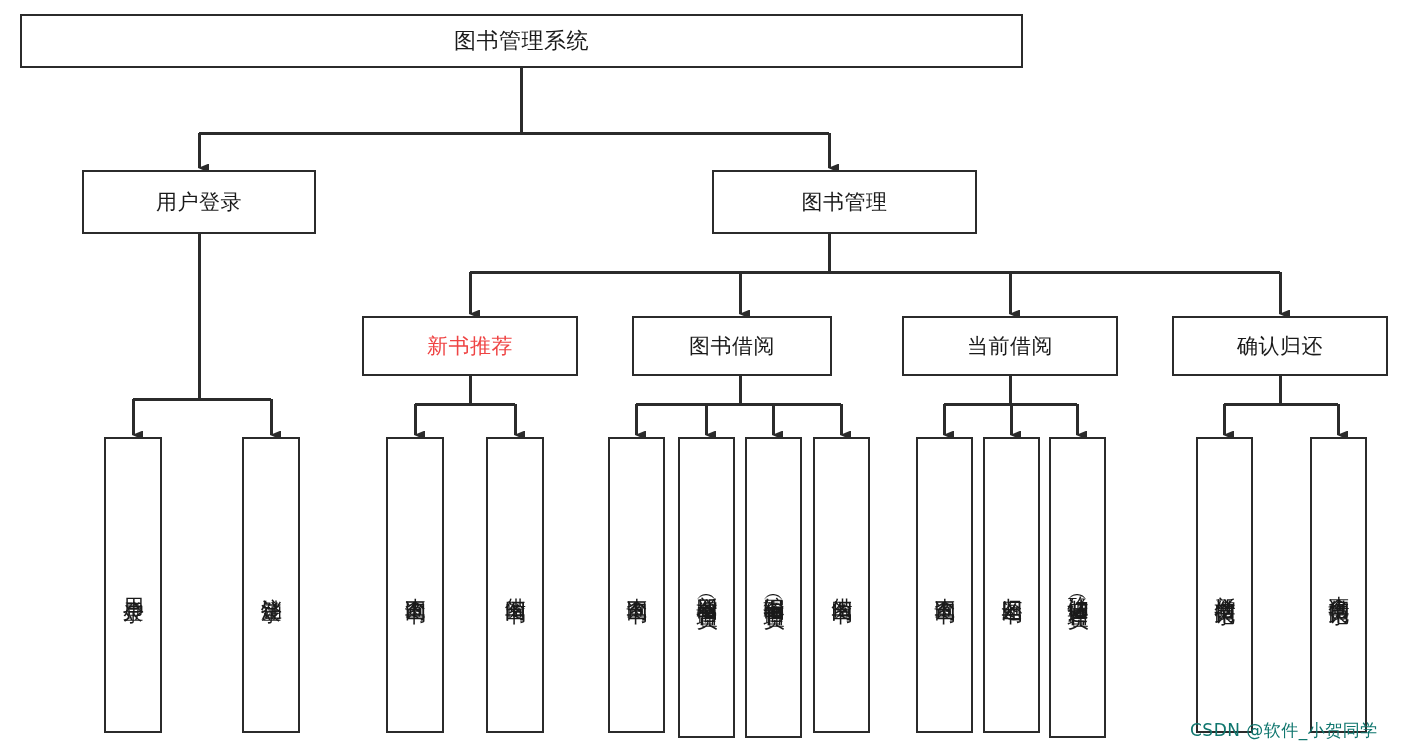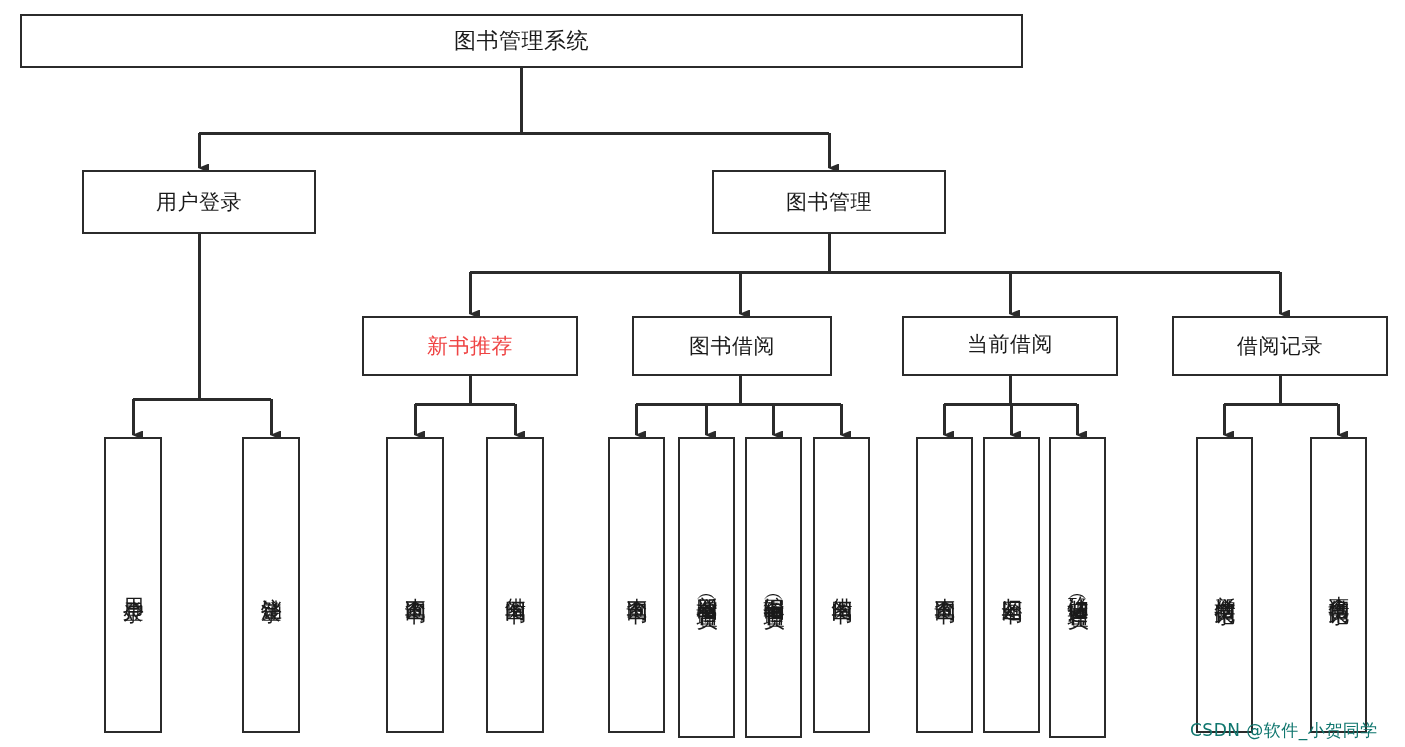--- a/index.html
+++ b/index.html
@@ -115,34 +115,34 @@
       </g>
   </svg>
 
   <div id="nodes-layer">
       <div class="node-box node-horizontal node-root" style="left: 20px; top: 14px; width: 1003px; height: 54px; border-color: rgb(43, 43, 43); background: rgb(255, 255, 255);">
         <span class="node-label" style="color: rgb(26, 26, 26);">图书管理系统</span>
       </div>
       <div class="node-box node-horizontal" style="left: 82px; top: 170px; width: 234px; height: 64px; border-color: rgb(43, 43, 43); background: rgb(255, 255, 255);">
         <span class="node-label" style="color: rgb(26, 26, 26);">用户登录</span>
       </div>
-      <div class="node-box node-horizontal" style="left: 712px; top: 170px; width: 234px; height: 64px; border-color: rgb(43, 43, 43); background: rgb(255, 255, 255);">
+      <div class="node-box node-horizontal" style="left: 712px; top: 170px; width: 265px; height: 64px; border-color: rgb(43, 43, 43); background: rgb(255, 255, 255);">
         <span class="node-label" style="color: rgb(26, 26, 26);">图书管理</span>
       </div>
       <div class="node-box node-horizontal" style="left: 362px; top: 316px; width: 216px; height: 60px; border-color: rgb(43, 43, 43); background: rgb(255, 255, 255);">
         <span class="node-label" style="color: #ef4444;">新书推荐</span>
       </div>
       <div class="node-box node-horizontal" style="left: 632px; top: 316px; width: 200px; height: 60px; border-color: rgb(43, 43, 43); background: rgb(255, 255, 255);">
         <span class="node-label" style="color: rgb(26, 26, 26);">图书借阅</span>
       </div>
-      <div class="node-box node-horizontal" style="left: 902px; top: 316px; width: 216px; height: 60px; border-color: rgb(43, 43, 43); background: rgb(255, 255, 255); font-family: Liberation Mono, monospace;">
+      <div class="node-box node-horizontal" style="left: 902px; top: 316px; width: 216px; height: 60px; border-color: rgb(43, 43, 43); background: rgb(255, 255, 255);">
         <span class="node-label" style="color: rgb(26, 26, 26);">当前借阅</span>
       </div>
       <div class="node-box node-horizontal" style="left: 1172px; top: 316px; width: 216px; height: 60px; border-color: rgb(43, 43, 43); background: rgb(255, 255, 255);">
-        <span class="node-label" style="color: rgb(26, 26, 26);">借阅记录</span>
+        <span class="node-label" style="color: rgb(26, 26, 26);">确认归还</span>
       </div>
       <div class="node-box node-vertical" style="left: 104px; top: 437px; width: 58px; height: 296px; border-color: rgb(43, 43, 43); background: rgb(255, 255, 255);">
         <span class="node-label" style="color: rgb(26, 26, 26);">用户登录</span>
       </div>
       <div class="node-box node-vertical" style="left: 242px; top: 437px; width: 58px; height: 296px; border-color: rgb(43, 43, 43); background: rgb(255, 255, 255);">
         <span class="node-label" style="color: rgb(26, 26, 26);">注销登录</span>
       </div>
       <div class="node-box node-vertical" style="left: 386px; top: 437px; width: 58px; height: 296px; border-color: rgb(43, 43, 43); background: rgb(255, 255, 255);">
         <span class="node-label" style="color: rgb(26, 26, 26);">查询图书</span>
       </div>

